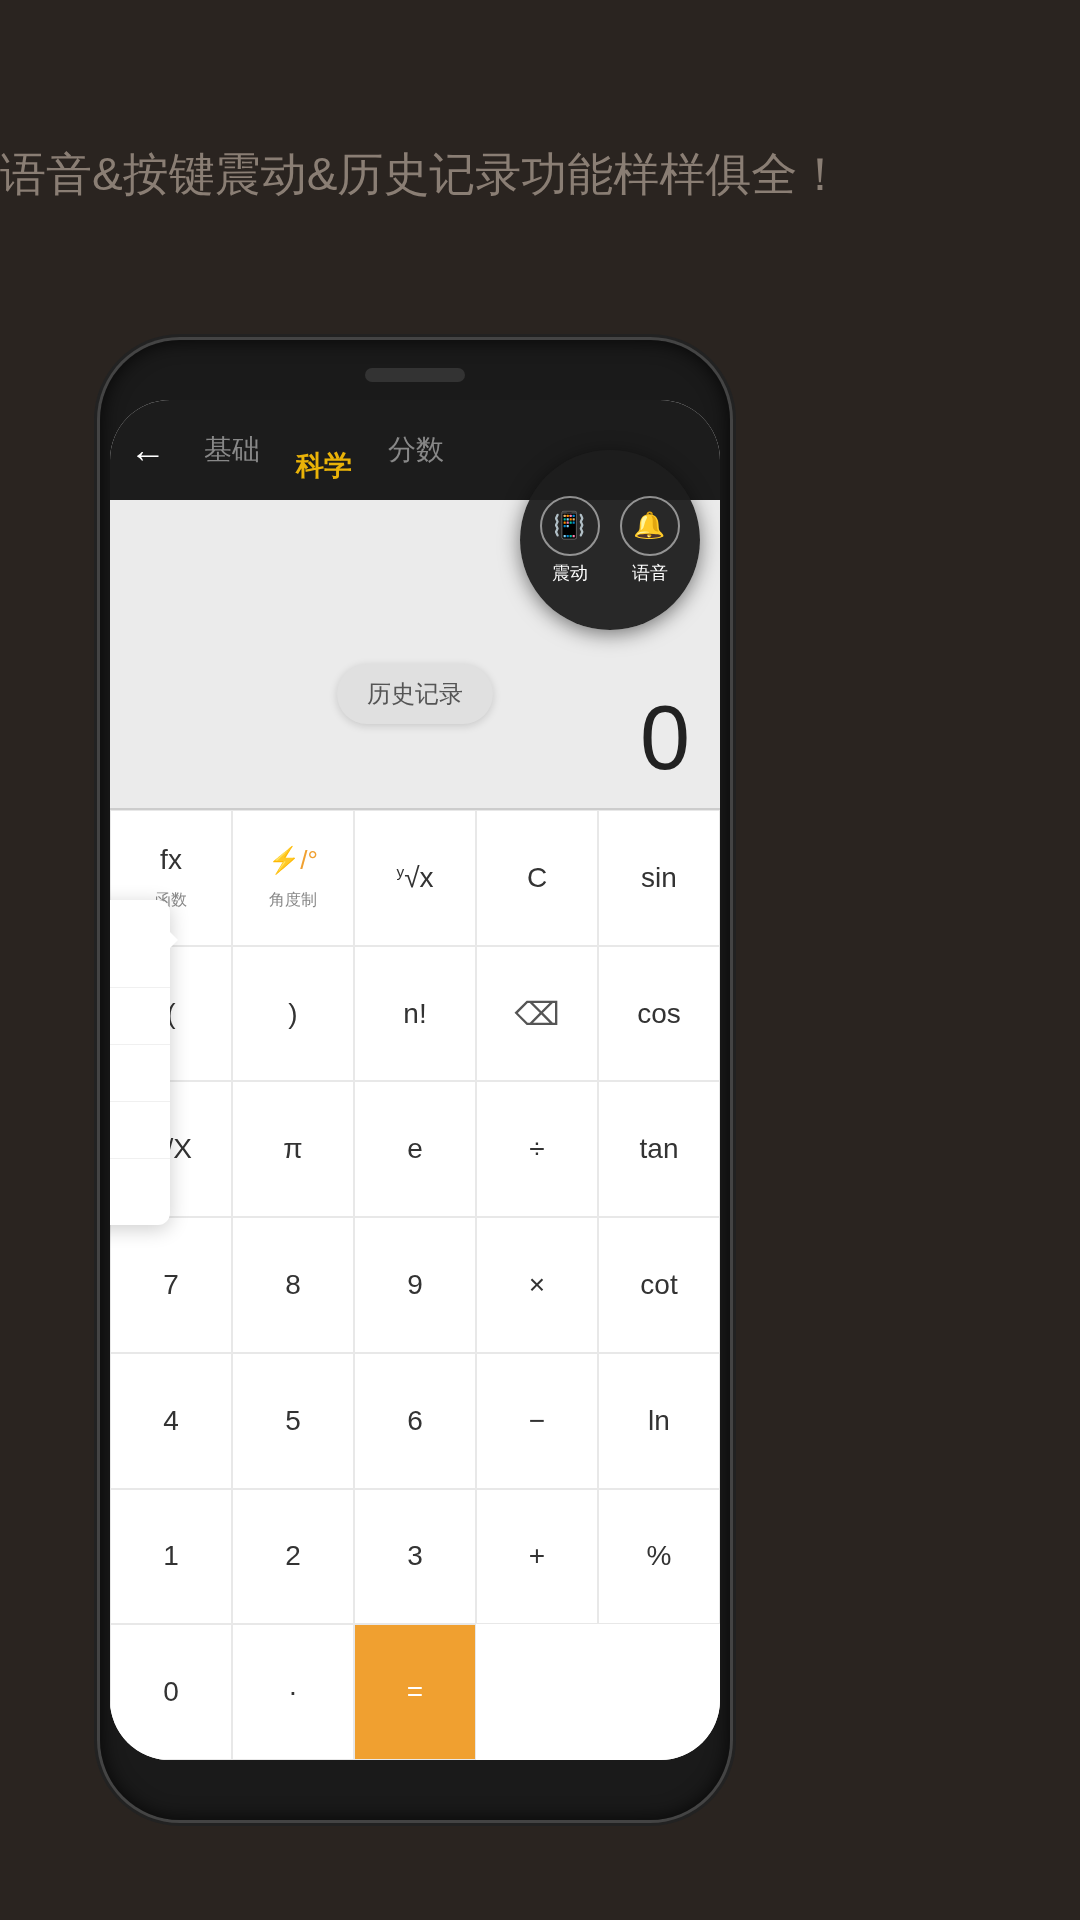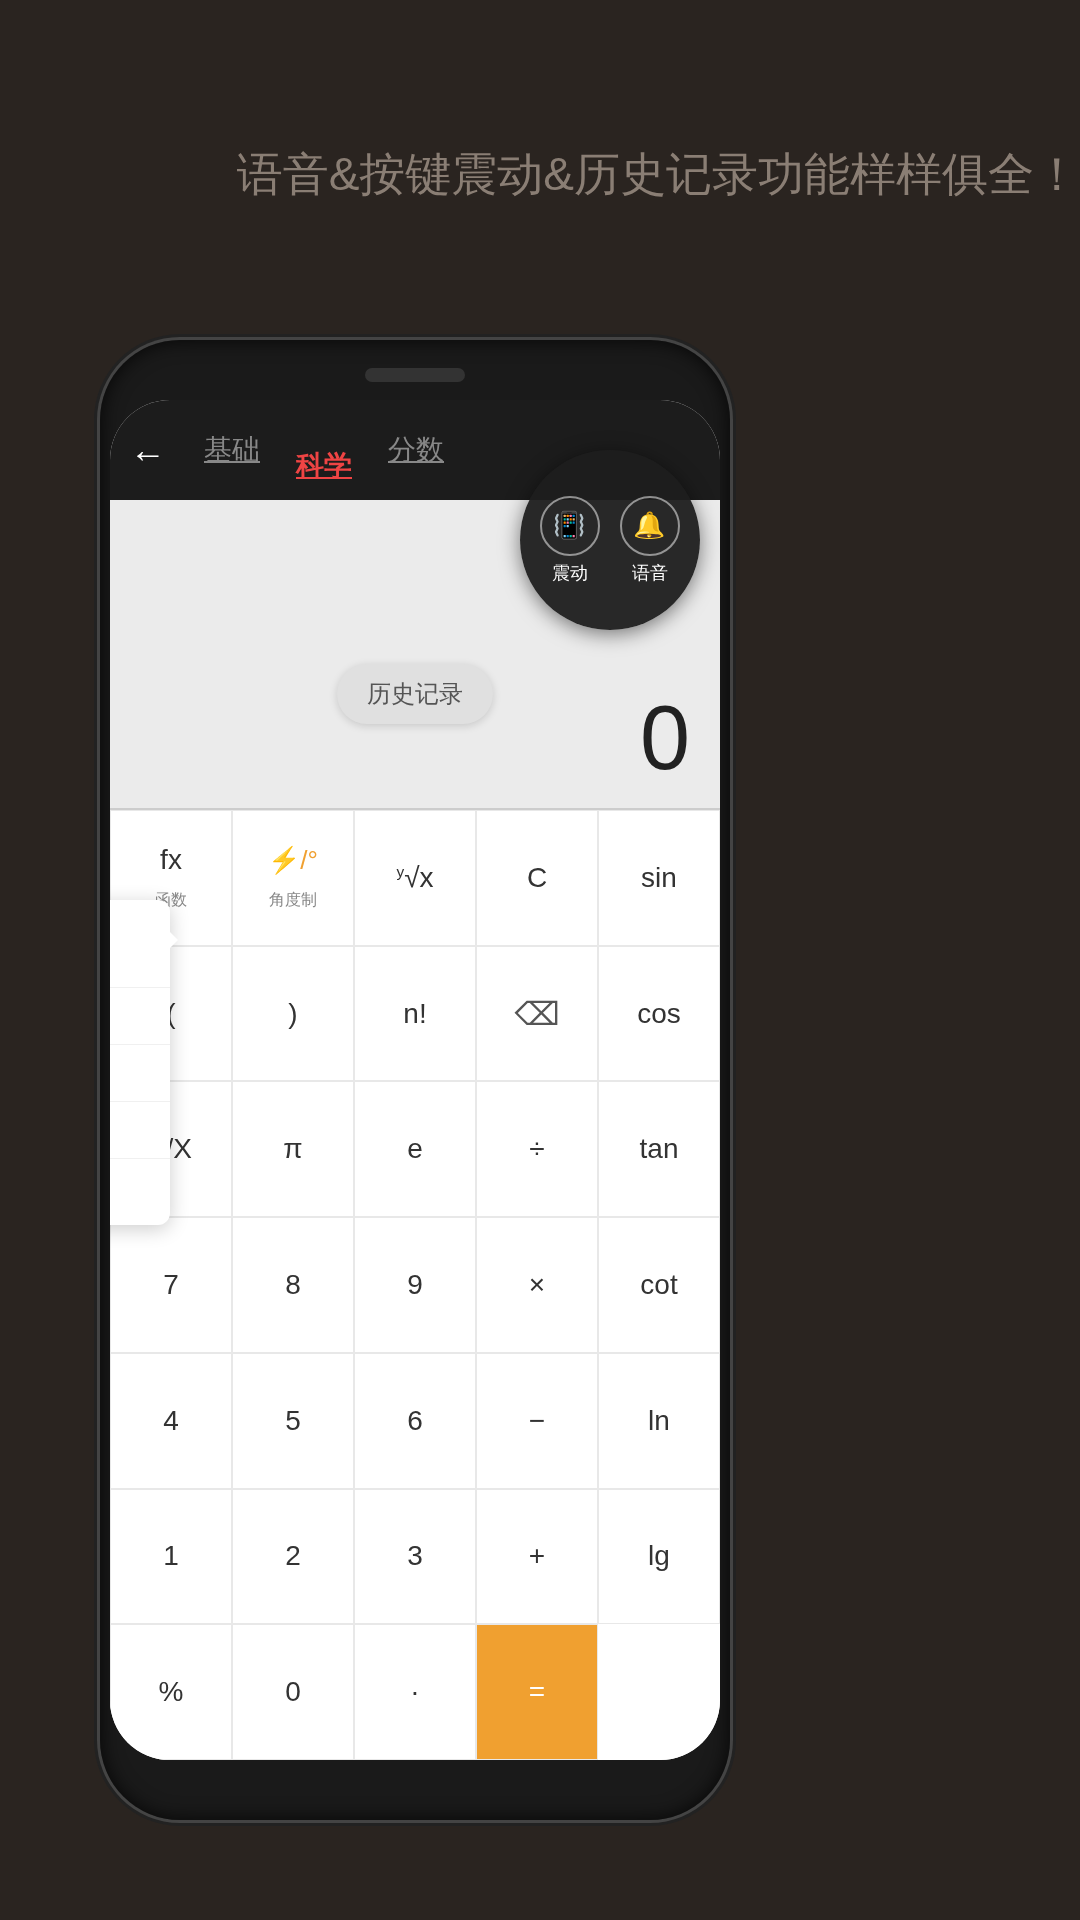--- a/index.html
+++ b/index.html
@@ -10,21 +10,21 @@
       font-family: 'Arial', sans-serif;
       overflow: hidden;
       position: relative;
     }
 
     
     .promo-text {
       position: absolute;
       top: 140px;
       left: 0; right: 0;
-      text-align: right;
+      text-align: left;
       color: #8a7e74;
       font-size: 46px;
       line-height: 1.5;
     }
 
     
     .phone-shell {
       position: absolute;
       top: 340px;
       left: 100px;
@@ -77,24 +77,23 @@
       font-size: 36px;
       margin-right: 20px;
       cursor: pointer;
     }
 
     .toolbar .tab {
       color: #888;
       font-size: 28px;
       margin: 0 18px;
       cursor: pointer;
-      text-decoration: underline;
     }
     .toolbar .tab.active {
-      color: #ef4444;
+      color: #eab308;
       font-weight: bold;
       margin-top: 31px;
     }
 
     
     .popup-menu {
       position: absolute;
       top: 50px;
       right: 20px;
       width: 180px;
@@ -387,23 +386,20 @@
         <span class="key-label">2</span>
       </div>
       <div class="key">
         <span class="key-label">3</span>
       </div>
       <div class="key">
         <span class="key-label">+</span>
       </div>
 
       <div class="key">
-        <span class="key-label">lg</span>
-      </div>
-      <div class="key">
         <span class="key-label">%</span>
       </div>
       <div class="key">
         <span class="key-label">0</span>
       </div>
       <div class="key">
         <span class="key-label">·</span>
       </div>
       <div class="key orange">
         <span class="key-label" style="color:white;">=</span>

